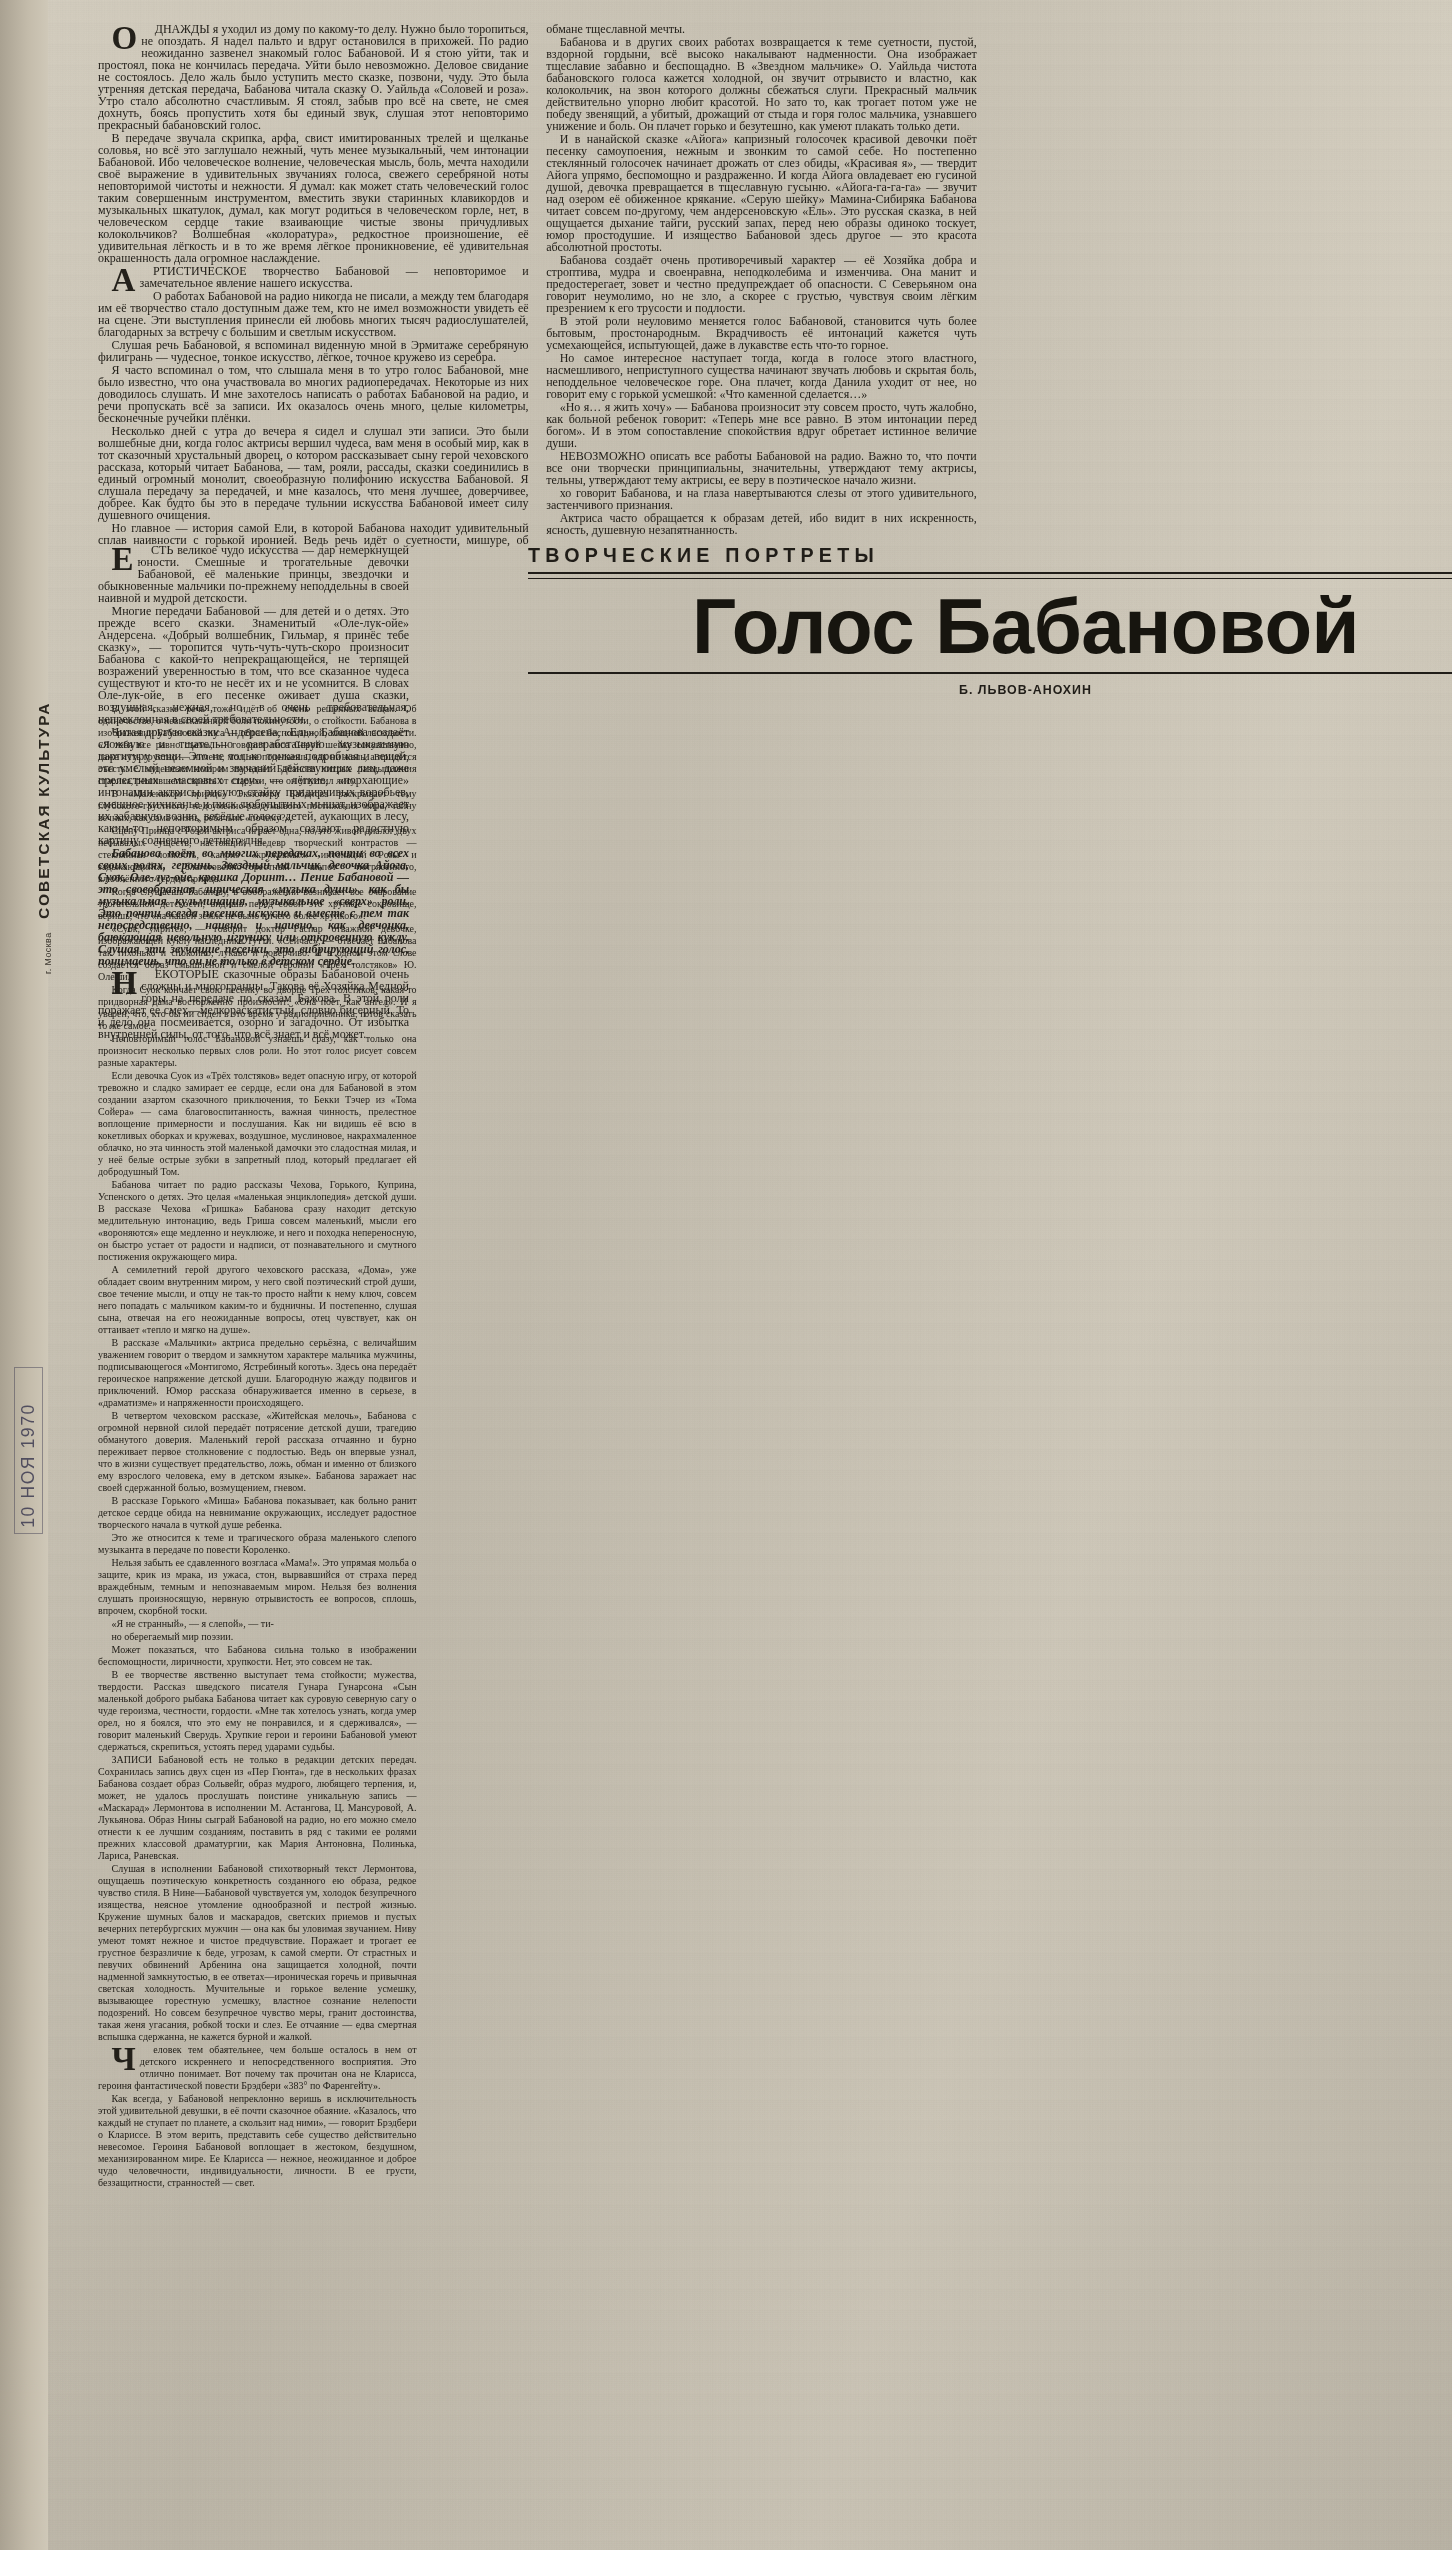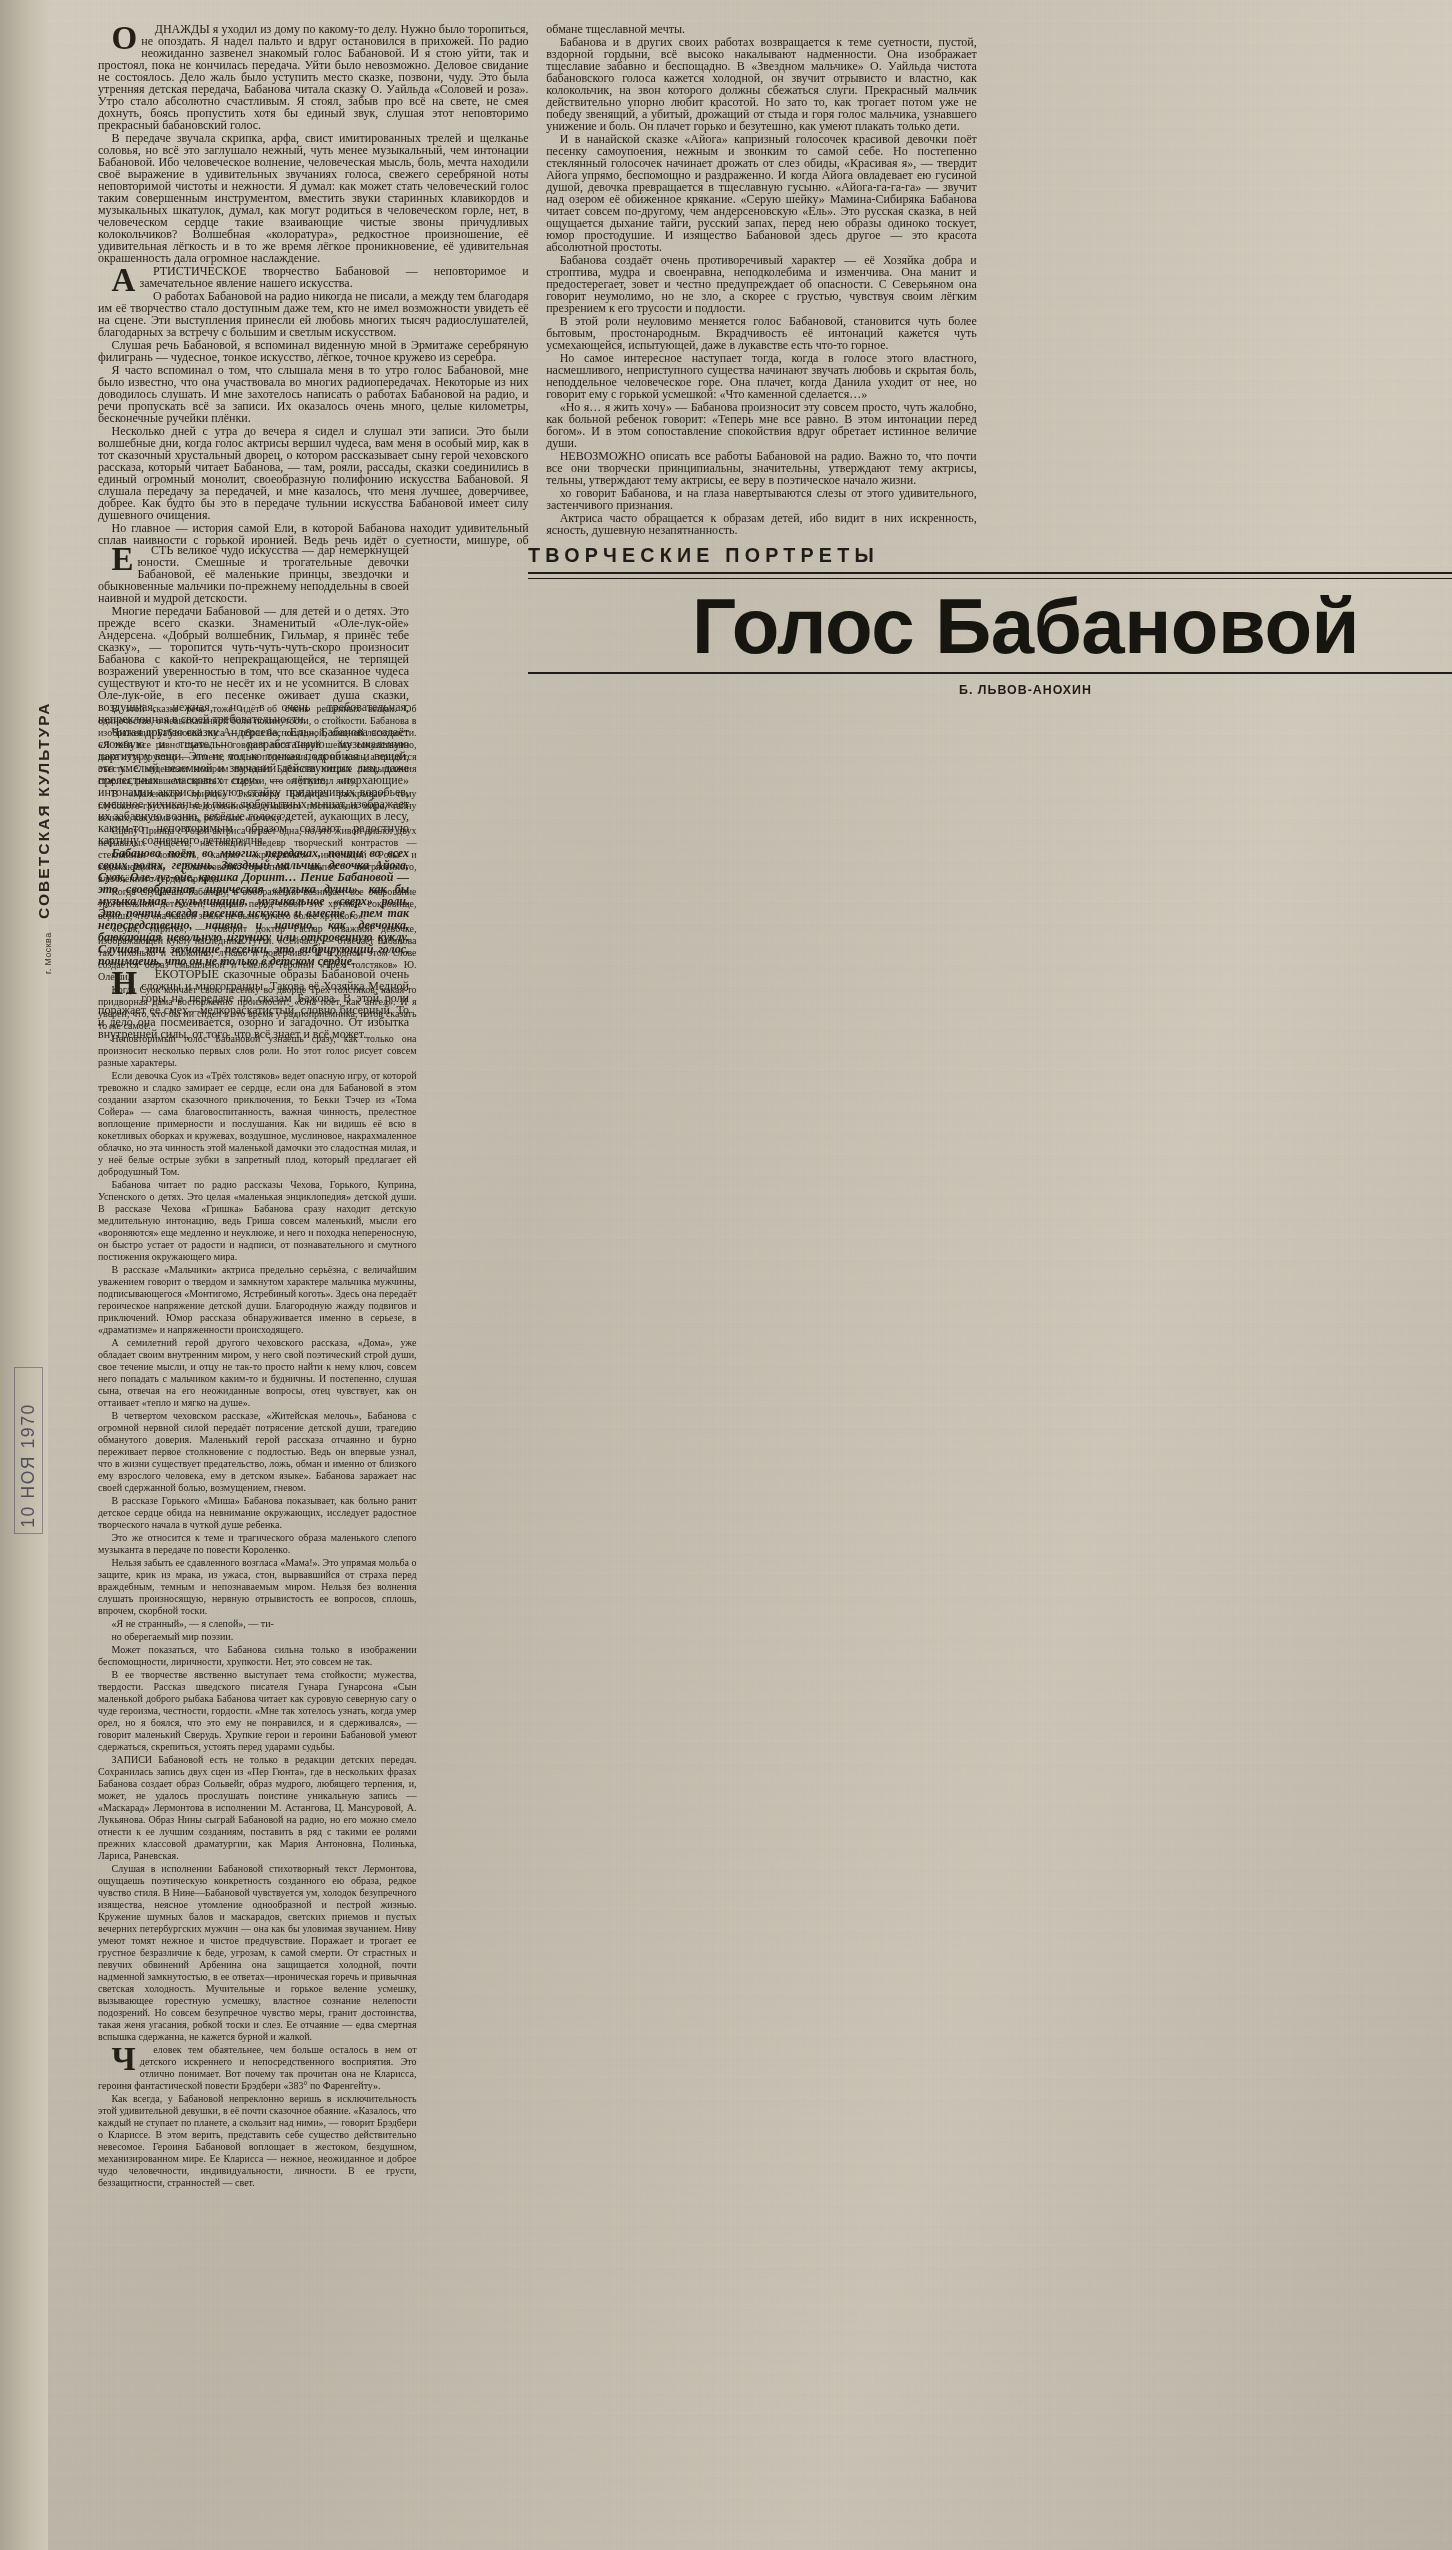--- a/index.html
+++ b/index.html
@@ -226,22 +226,22 @@
       <div class="lower-cols">
         <p>В этой сказке речь тоже идёт об очень решённых вещах. Об одиночестве, о невысказанной боли покинутости, о стойкости. Бабанова в изображении Бабановой лиса — образ беспощадной, хищной ласковости. «Я тебя все равно съем», — говорит лиса Серой шейке сочувственно, даже чуть грустно — ничего, мол, не поделаешь, как ни жаль, а придётся съесть. С чудесным юмором передаёт Бабанова хитрые размышления старика, решившего скрыть от старухи, что он упустил лису.</p>
         <p>В «Маленьком принце» Экзюпери Бабанова раскрывает тему глубокого-грустного, недоуменно-раздумывого постижения мира, тайну вечных, как сама жизнь, ребячьих «почему?».</p>
         <p>Сцену Принца с Розой актриса играет одна, но это живой диалог двух небывалых существ, настоящий шедевр творческий контрастов — стеклянная ломкость, каприз «кружевных» интонаций Розы и задыхающийся, благоговейно-горестный шепот потрясённого, влюблённого сердца принца.</p>
         <p>Когда слушаешь Бабанову, в воображении возникает все очарование трогательной детскости, видишь перед собой это хрупкое сокровище, веришь, что «на нашей земле не было ничего более хрупкого».</p>
         <p>«Суок, умрите», — говорит доктор Гаспар отважной девочке, изображающей куклу наследника Тутти. «Сейчас», — отвечает Бабанова так тихонько и спокойно, лукаво и доверчиво. И в одном этом слове создаётся образ смышлёной и смелой героини «Трёх толстяков» Ю. Олеши.</p>
         <p>Когда Суок кончает свою песенку во дворце Трёх толстяков, какая-то придворная дама восторженно произносит: «Она поёт, как ангел». И я уверен, что, кто бы ни сидел в это время у радиоприемника, готов сказать то же самое.</p>
         <p>Неповторимый голос Бабановой узнаешь сразу, как только она произносит несколько первых слов роли. Но этот голос рисует совсем разные характеры.</p>
         <p>Если девочка Суок из «Трёх толстяков» ведет опасную игру, от которой тревожно и сладко замирает ее сердце, если она для Бабановой в этом создании азартом сказочного приключения, то Бекки Тэчер из «Тома Сойера» — сама благовоспитанность, важная чинность, прелестное воплощение примерности и послушания. Как ни видишь её всю в кокетливых оборках и кружевах, воздушное, муслиновое, накрахмаленное облачко, но эта чинность этой маленькой дамочки это сладостная милая, и у неё белые острые зубки в запретный плод, который предлагает ей добродушный Том.</p>
         <p>Бабанова читает по радио рассказы Чехова, Горького, Куприна, Успенского о детях. Это целая «маленькая энциклопедия» детской души. В рассказе Чехова «Гришка» Бабанова сразу находит детскую медлительную интонацию, ведь Гриша совсем маленький, мысли его «вороняются» еще медленно и неуклюже, и него и походка непереносную, он быстро устает от радости и надписи, от познавательного и смутного постижения окружающего мира.</p>
+        <p>А семилетний герой другого чеховского рассказа, «Дома», уже обладает своим внутренним миром, у него свой поэтический строй души, свое течение мысли, и отцу не так-то просто найти к нему ключ, совсем него попадать с мальчиком каким-то и будничны. И постепенно, слушая сына, отвечая на его неожиданные вопросы, отец чувствует, как он оттаивает «тепло и мягко на душе».</p>
         <p>В рассказе «Мальчики» актриса предельно серьёзна, с величайшим уважением говорит о твердом и замкнутом характере мальчика мужчины, подписывающегося «Монтигомо, Ястребиный коготь». Здесь она передаёт героическое напряжение детской души. Благородную жажду подвигов и приключений. Юмор рассказа обнаруживается именно в серьезе, в «драматизме» и напряженности происходящего.</p>
-        <p>А семилетний герой другого чеховского рассказа, «Дома», уже обладает своим внутренним миром, у него свой поэтический строй души, свое течение мысли, и отцу не так-то просто найти к нему ключ, совсем него попадать с мальчиком каким-то и будничны. И постепенно, слушая сына, отвечая на его неожиданные вопросы, отец чувствует, как он оттаивает «тепло и мягко на душе».</p>
         <p>В четвертом чеховском рассказе, «Житейская мелочь», Бабанова с огромной нервной силой передаёт потрясение детской души, трагедию обманутого доверия. Маленький герой рассказа отчаянно и бурно переживает первое столкновение с подлостью. Ведь он впервые узнал, что в жизни существует предательство, ложь, обман и именно от близкого ему взрослого человека, ему в детском языке». Бабанова заражает нас своей сдержанной болью, возмущением, гневом.</p>
         <p>В рассказе Горького «Миша» Бабанова показывает, как больно ранит детское сердце обида на невнимание окружающих, исследует радостное творческого начала в чуткой душе ребенка.</p>
         <p>Это же относится к теме и трагического образа маленького слепого музыканта в передаче по повести Короленко.</p>
         <p>Нельзя забыть ее сдавленного возгласа «Мама!». Это упрямая мольба о защите, крик из мрака, из ужаса, стон, вырвавшийся от страха перед враждебным, темным и непознаваемым миром. Нельзя без волнения слушать произносящую, нервную отрывистость ее вопросов, сплошь, впрочем, скорбной тоски.</p>
         <p>«Я не странный», — я слепой», — ти-</p>
         <p>но оберегаемый мир поэзии.</p>
         <p>Может показаться, что Бабанова сильна только в изображении беспомощности, лиричности, хрупкости. Нет, это совсем не так.</p>
         <p>В ее творчестве явственно выступает тема стойкости; мужества, твердости. Рассказ шведского писателя Гунара Гунарсона «Сын маленькой доброго рыбака Бабанова читает как суровую северную сагу о чуде героизма, честности, гордости. «Мне так хотелось узнать, когда умер орел, но я боялся, что это ему не понравился, и я сдерживался», — говорит маленький Сверудь. Хрупкие герои и героини Бабановой умеют сдержаться, скрепиться, устоять перед ударами судьбы.</p>
         <p>ЗАПИСИ Бабановой есть не только в редакции детских передач. Сохранилась запись двух сцен из «Пер Гюнта», где в нескольких фразах Бабанова создает образ Сольвейг, образ мудрого, любящего терпения, и, может, не удалось прослушать поистине уникальную запись — «Маскарад» Лермонтова в исполнении М. Астангова, Ц. Мансуровой, А. Лукьянова. Образ Нины сыграй Бабановой на радио, но его можно смело отнести к ее лучшим созданиям, поставить в ряд с такими ее ролями прежних классовой драматургии, как Мария Антоновна, Полинька, Лариса, Раневская.</p>
         <p>Слушая в исполнении Бабановой стихотворный текст Лермонтова, ощущаешь поэтическую конкретность созданного ею образа, редкое чувство стиля. В Нине—Бабановой чувствуется ум, холодок безупречного изящества, неясное утомление однообразной и пестрой жизнью. Кружение шумных балов и маскарадов, светских приемов и пустых вечерних петербургских мужчин — она как бы уловимая звучанием. Ниву умеют томят нежное и чистое предчувствие. Поражает и трогает ее грустное безразличие к беде, угрозам, к самой смерти. От страстных и певучих обвинений Арбенина она защищается холодной, почти надменной замкнутостью, в ее ответах—ироническая горечь и привычная светская холодность. Мучительные и горькое веление усмешку, вызывающее горестную усмешку, властное сознание нелепости подозрений. Но совсем безупречное чувство меры, гранит достоинства, такая женя угасания, робкой тоски и слез. Ее отчаяние — едва смертная вспышка сдержанна, не кажется бурной и жалкой.</p>

